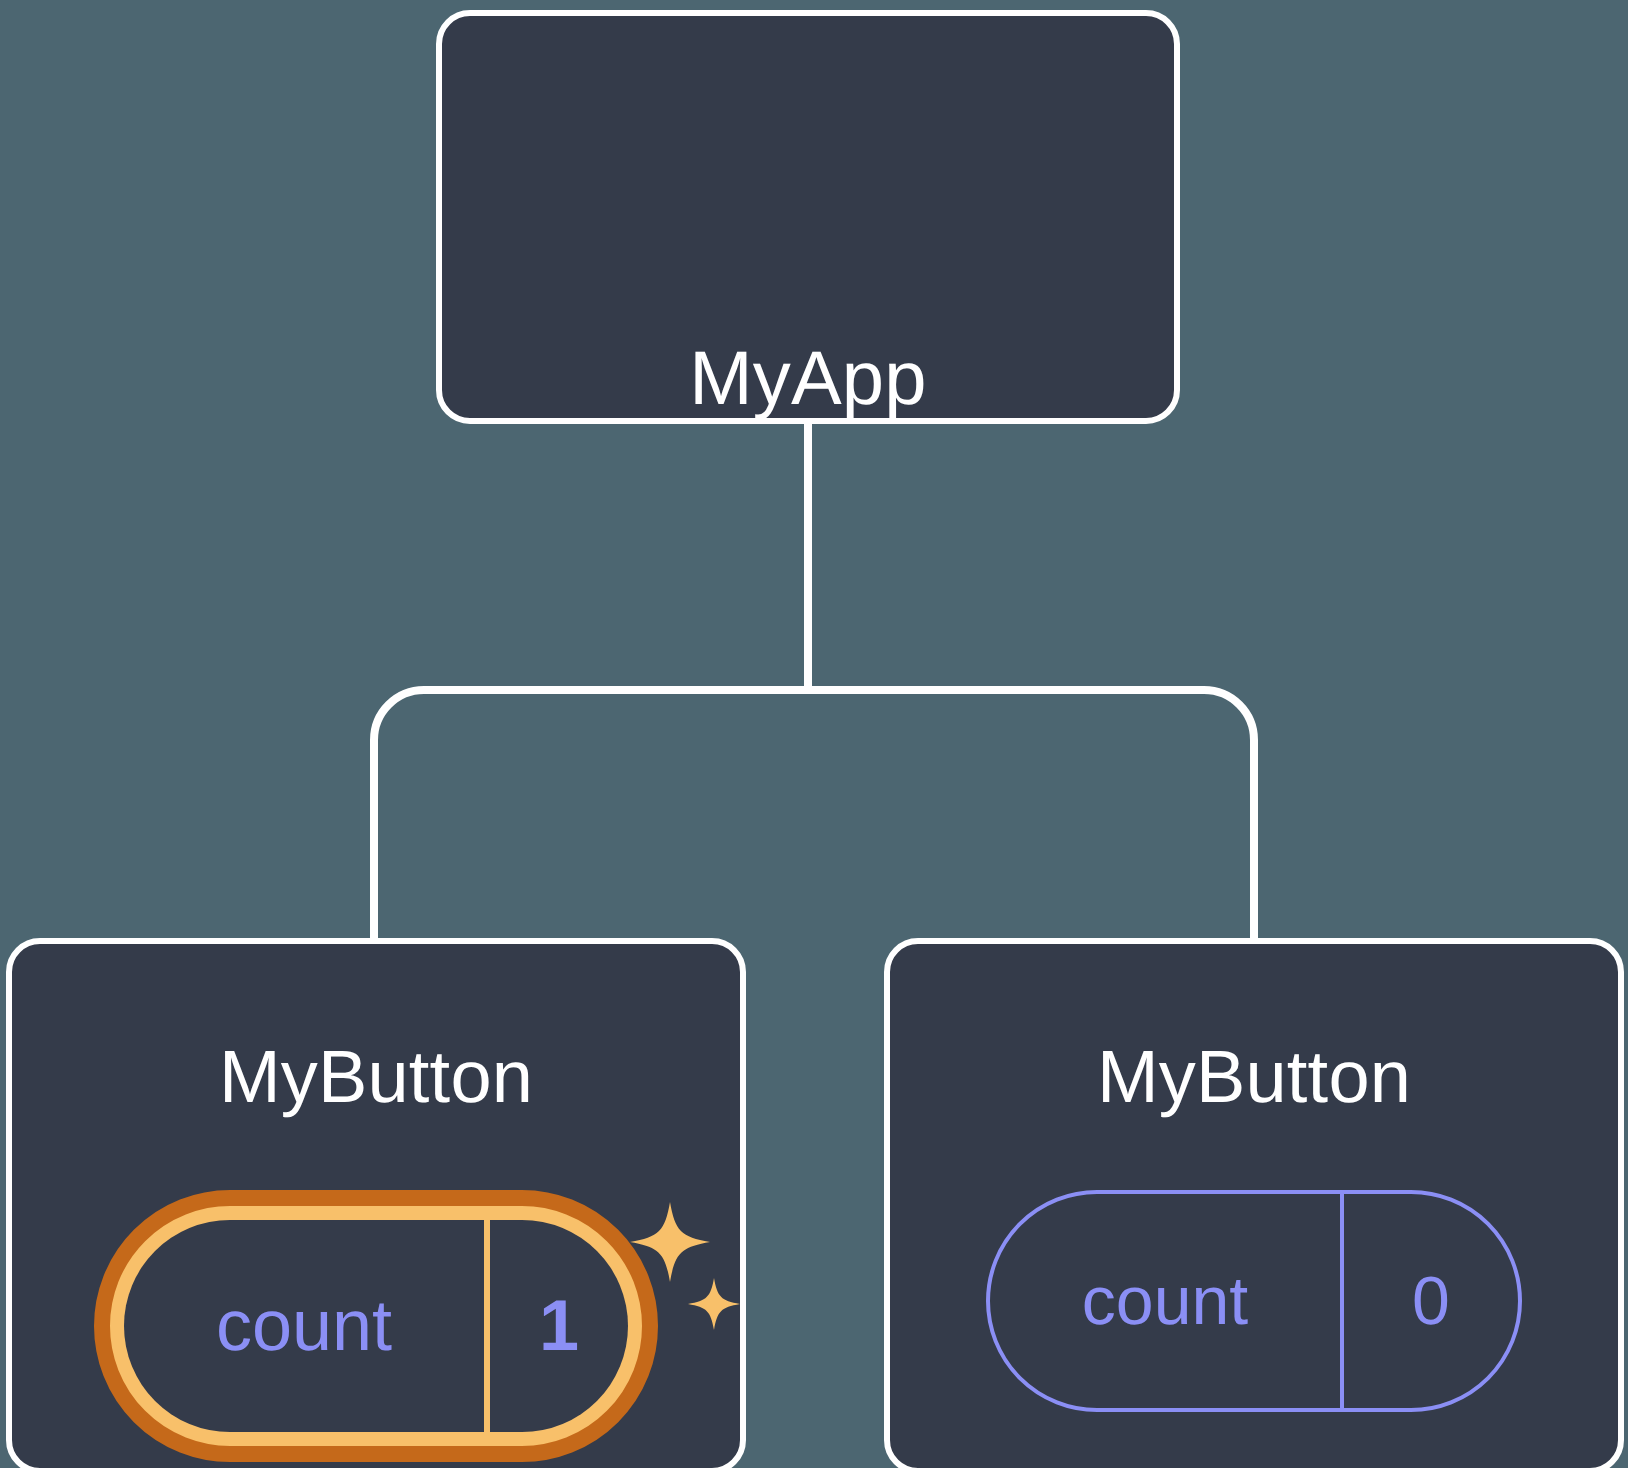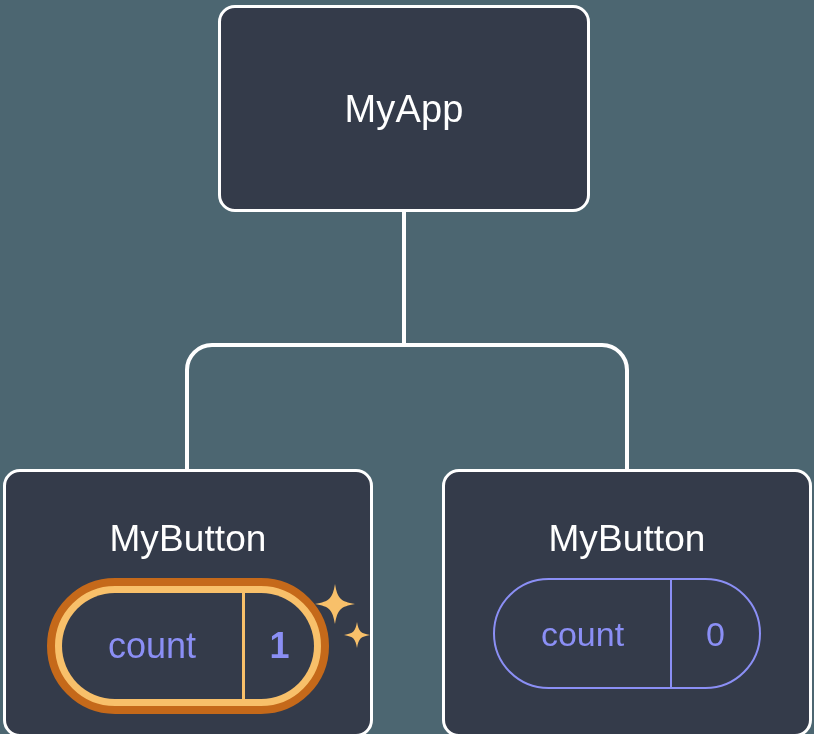--- a/index.html
+++ b/index.html
@@ -45,21 +45,21 @@
     letter-spacing: 0.1px;
     line-height: 1;
     white-space: nowrap;
   }
 
   #node-root {
     left: 218px;
     top: 5px;
     width: 372px;
     height: 207px;
-    justify-content: center;
+    justify-content: flex-end;
   }
   #node-root .node-title { font-size: 38px; }
 
   #node-child-left {
     left: 3px;
     top: 469px;
     width: 370px;
     height: 268px;
     padding-top: 48px;
   }
@@ -67,21 +67,21 @@
     left: 442px;
     top: 469px;
     width: 370px;
     height: 268px;
     padding-top: 48px;
   }
 
   
   .state-pill-wrap {
     position: relative;
-    margin-top: 21px;
+    margin-top: 38px;
     display: flex;
     align-items: center;
     justify-content: center;
   }
 
   .state-pill {
     box-sizing: border-box;
     display: flex;
     align-items: stretch;
     background: #343b4a;

